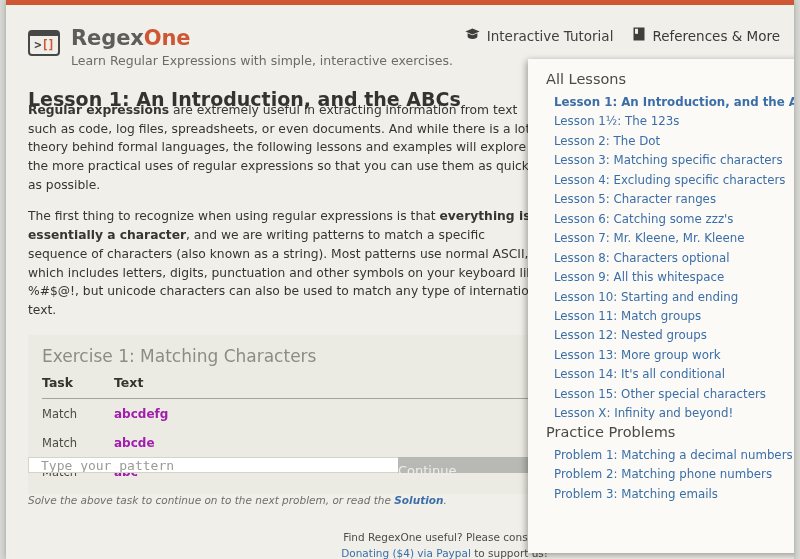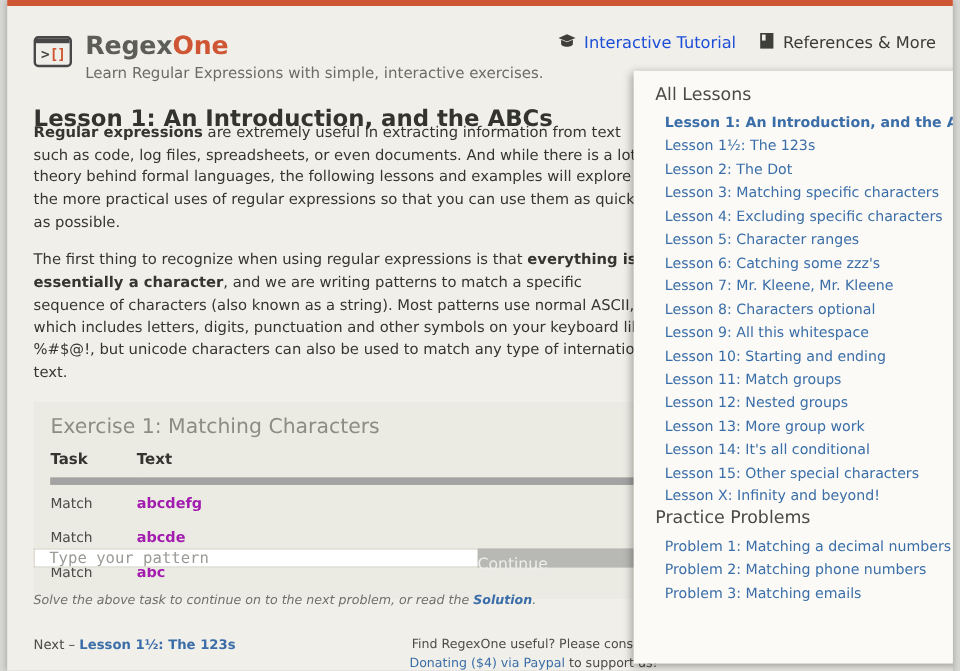--- a/index.html
+++ b/index.html
@@ -32,21 +32,21 @@
     z-index: 5;
   }
   .navitem {
     display: flex;
     align-items: center;
     gap: 7px;
     font-size: 13.5px;
     white-space: nowrap;
     cursor: pointer;
   }
-  .navitem .lbl { color: #1d4ed8; }
+  .navitem .lbl { color: #404040; }
   .navitem.plain .lbl { color: #3a3a38; }
   .navicon { display:block; }
 
   
   #header {
     position: absolute;
     left: 22px; top: 22px;
     display: flex;
     align-items: flex-start;
     gap: 11px;
@@ -125,21 +125,21 @@
   table.ex {
     width: 100%;
     border-collapse: collapse;
   }
   table.ex th {
     text-align: left;
     font-size: 12.5px;
     font-weight: bold;
     color: #35342e;
     padding: 0 0 8px 0;
-    border-bottom: 6px solid #a3a3a3;
+    border-bottom: 1px solid #a3a3a3;
     margin-top: 42px;
   }
   table.ex th.c1, table.ex td.c1 { width: 72px; }
   table.ex td {
     font-size: 11.5px;
     color: #4a4944;
     padding: 8px 0 7px 0;
   }
   table.ex td.c2 {
     font-weight: bold;
@@ -316,21 +316,20 @@
     </table>
   </div>
 
   <div id="inputrow">
     <input id="pattern-input" type="text" placeholder="Type your pattern" style="">
     <div id="continue-btn">Continue</div>
   </div>
 
   <div id="hintline"><span>Solve the above task to continue on to the next problem, or read the </span><a href="#">Solution</a><span>.</span></div>
 
-  <div id="footer-left"><span>Next – </span><a href="#">Lesson 1½: The 123s</a></div>
   <div id="footer-right"><span>Find RegexOne useful? Please consider</span> <a href="#">Donating ($4) via Paypal</a><span> to support us!</span></div>
 
   <div id="overlay">
     <h2 class="ov-head">All Lessons</h2>
     <ul class="ov-list" id="lessons-list">
         <li class="current">Lesson 1: An Introduction, and the ABCs</li>
         <li>Lesson 1½: The 123s</li>
         <li>Lesson 2: The Dot</li>
         <li>Lesson 3: Matching specific characters</li>
         <li>Lesson 4: Excluding specific characters</li>

